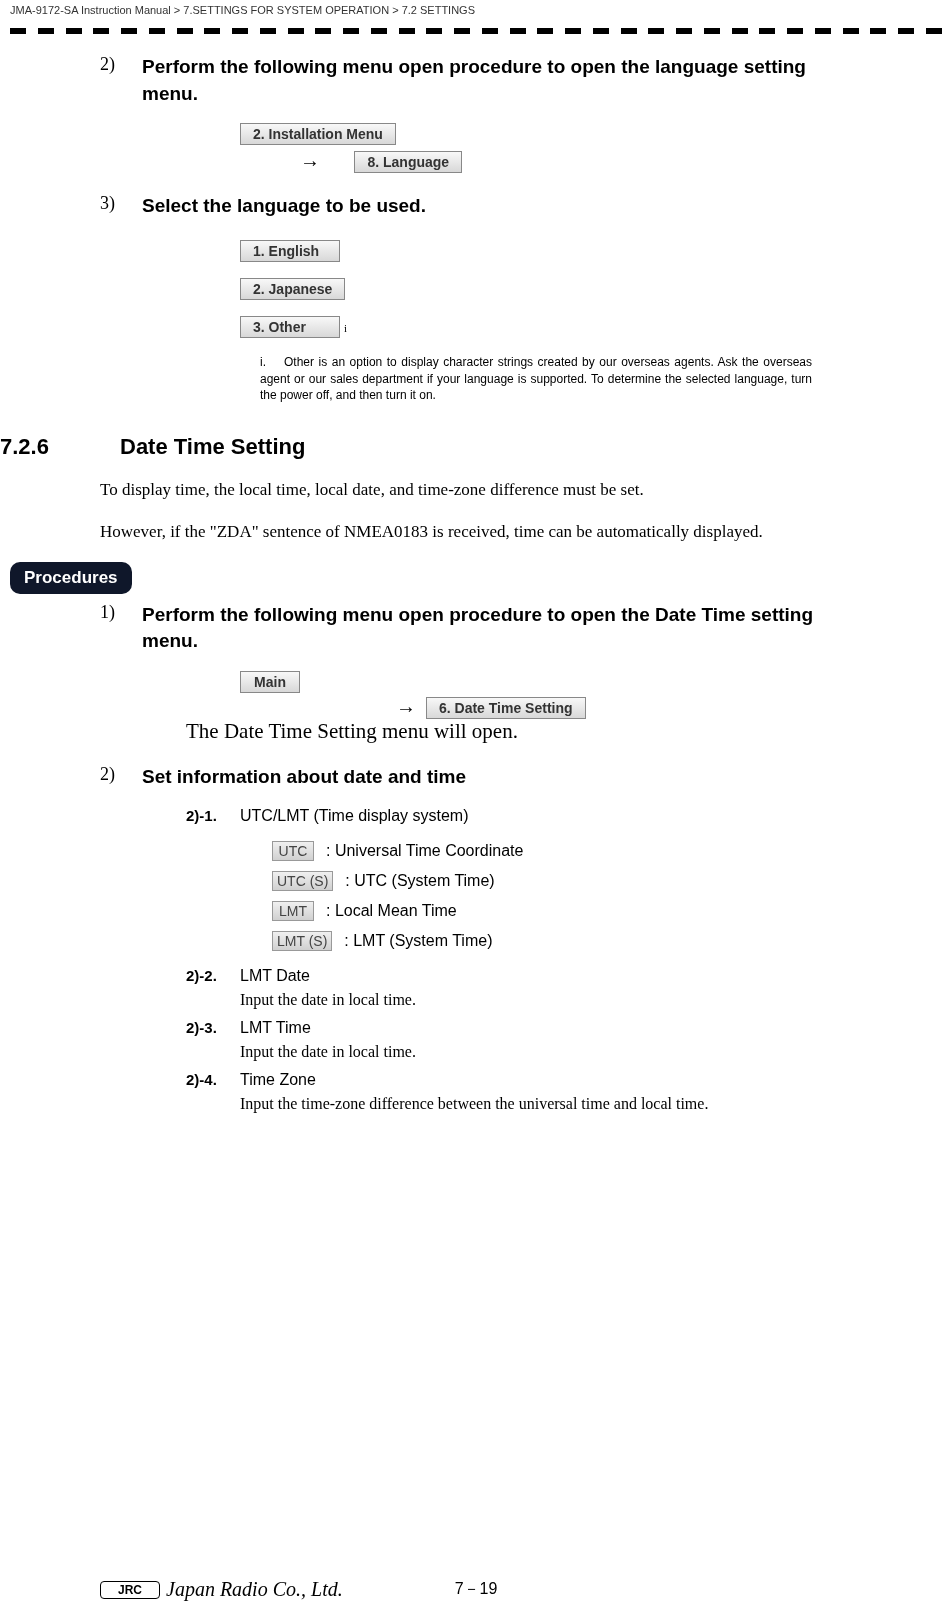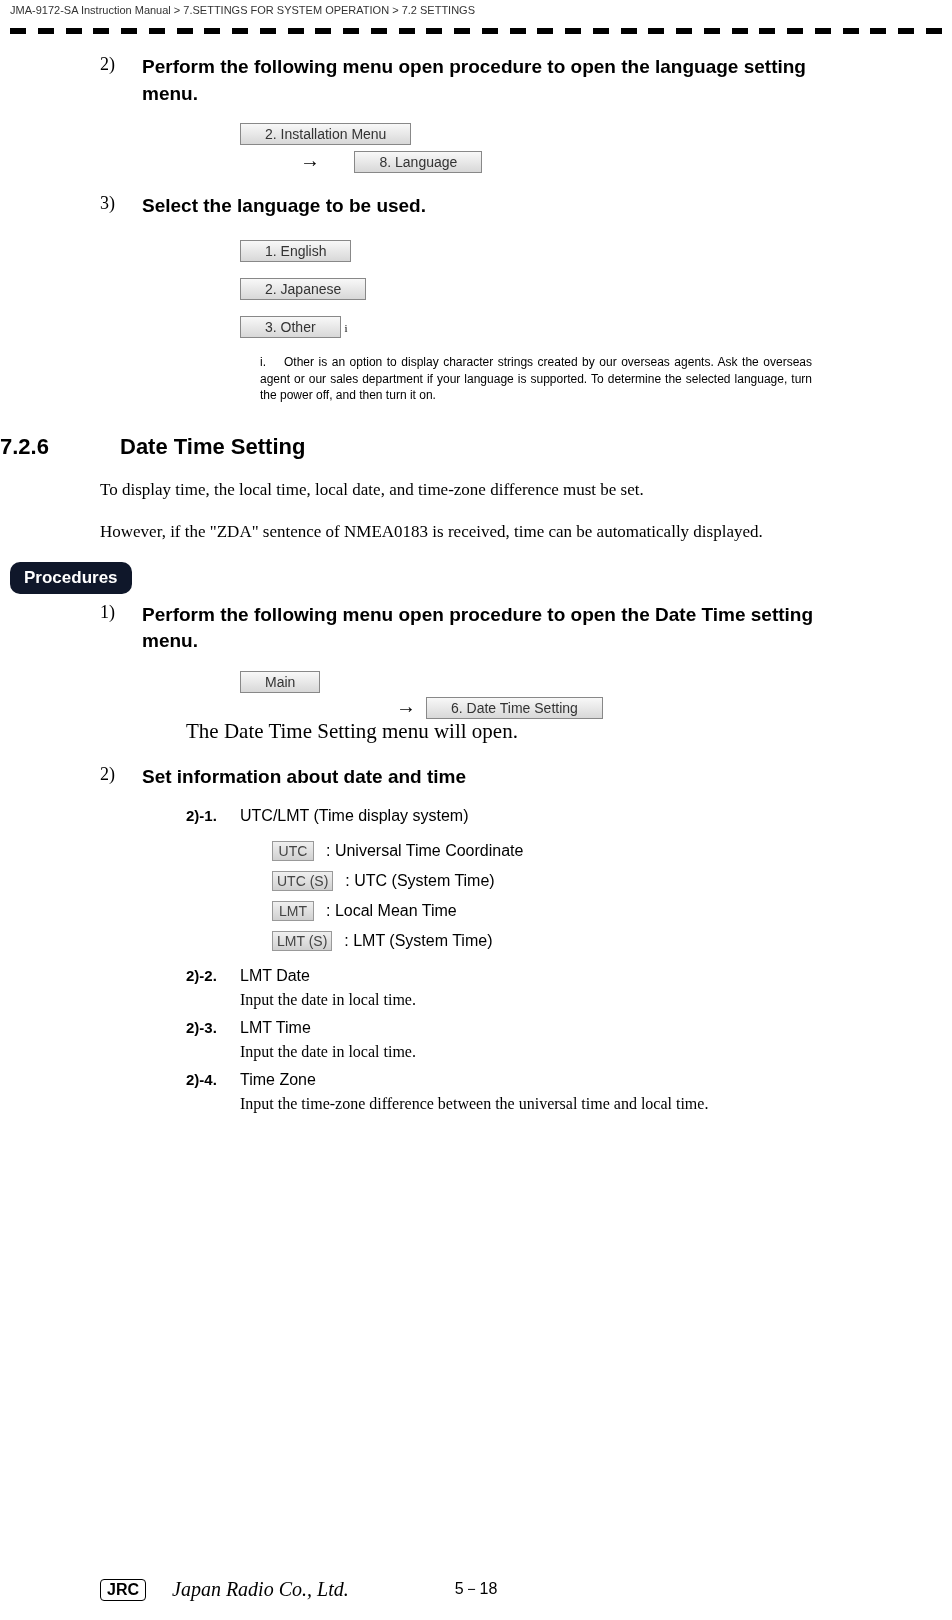--- a/index.html
+++ b/index.html
@@ -46,24 +46,25 @@
       line-height: 1.4;
     }
     .menu-path {
       margin-left: 140px;
       margin-bottom: 20px;
     }
     .menu-button {
       display: inline-block;
       background: linear-gradient(to bottom, #f8f8f8, #d8d8d8);
       border: 1px solid #888;
-      padding: 2px 24px;
+      padding: 2px 12px;
       font-size: 14px;
       font-family: Verdana, sans-serif;
       color: #333;
+      font-weight: bold;
     }
     .arrow-row {
       margin-top: 4px;
       margin-left: 60px;
     }
     .arrow {
       font-size: 20px;
       margin-right: 30px;
     }
     .option-list {
@@ -181,30 +182,29 @@
     .footer-logo {
       position: absolute;
       left: 100px;
       display: flex;
       align-items: center;
       gap: 6px;
     }
     .jrc-box {
       border: 1.5px solid #000;
       border-radius: 4px;
-      padding: 1px 6px;
-      font-size: 16px;
+      padding: 1px 17px;
+      font-size: 12px;
       font-weight: bold;
       font-family: Arial, sans-serif;
     }
     .company {
       font-family: 'Brush Script MT', cursive;
       font-style: italic;
       font-size: 20px;
-      margin-left: 20px;
     }
     .page-num {
       font-size: 16px;
     }
     .menu-path-2 {
       margin-left: 140px;
     }
     .menu-row-1 { margin-bottom: 2px; }
     .menu-row-2 { margin-left: 56px; margin-bottom: 2px; }
     .menu-row-3 { margin-left: 156px; }
@@ -374,17 +374,17 @@
     <div class="sub-desc">Input the time-zone difference between the universal time and local time.</div>
   </div>
 
 </div>
 
 <div class="footer">
   <div class="footer-logo">
     <span class="jrc-box">JRC</span>
     <span class="company">Japan Radio Co., Ltd.</span>
   </div>
-  <span class="page-num">5－18</span>
+  <span class="page-num">7－19</span>
 </div>
 
 
 
 
 </body></html>

